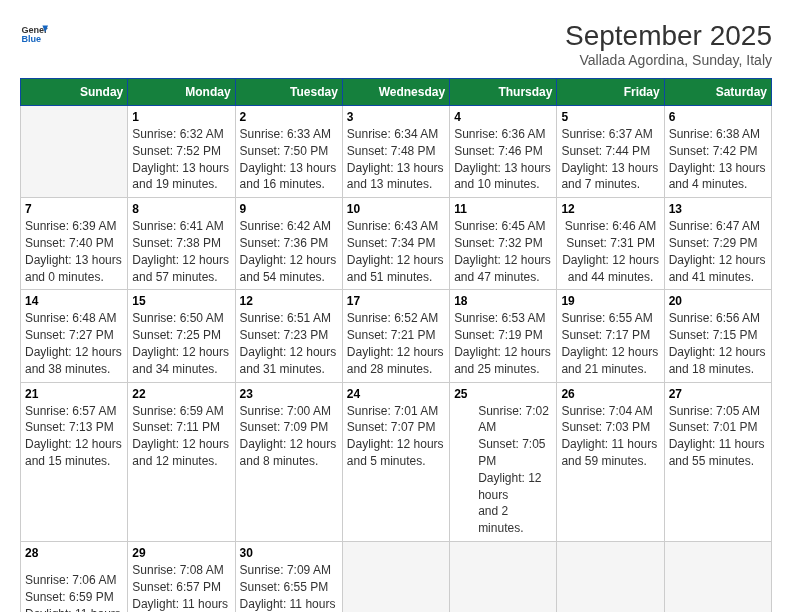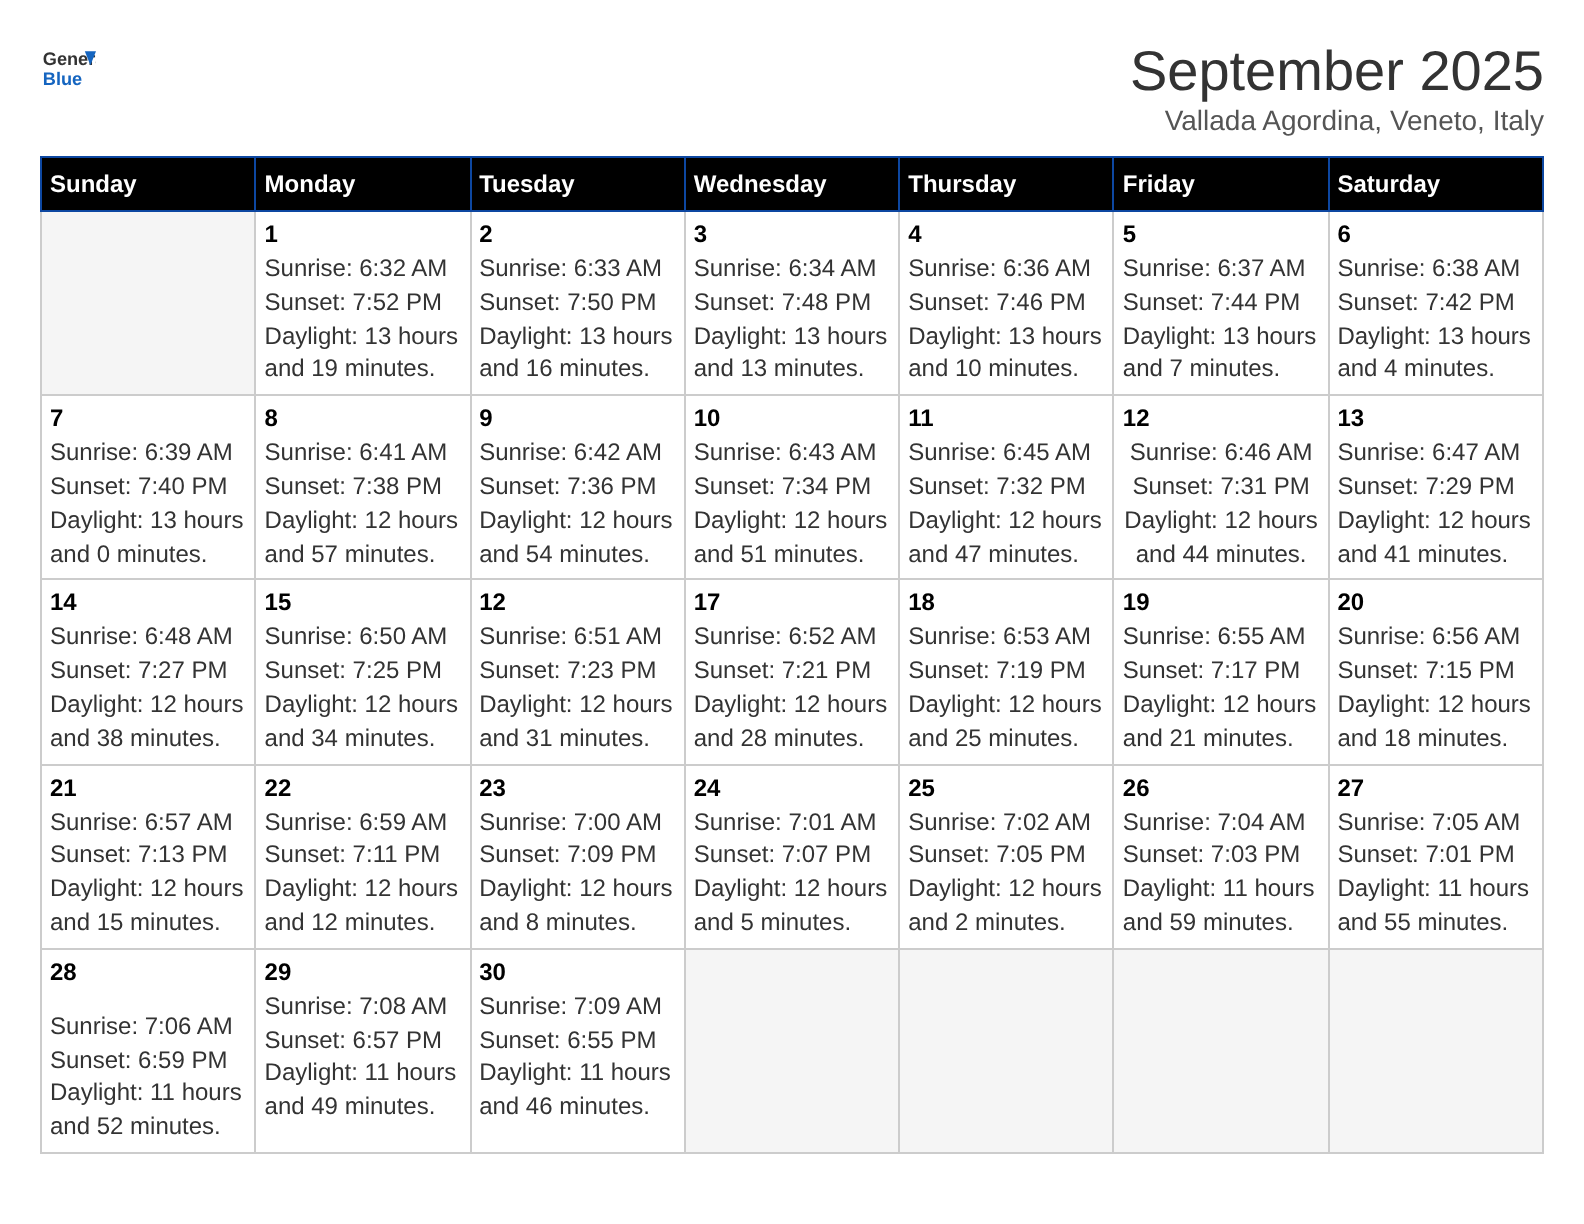--- a/index.html
+++ b/index.html
@@ -36,24 +36,24 @@
     .location {
       font-size: 14px;
       color: #555;
     }
     table {
       width: 100%;
       border-collapse: collapse;
       font-size: 11px;
     }
     thead tr th {
-      background-color: #000000;
+      background-color: #15803d;
       color: #fff;
       padding: 6px 4px;
-      text-align: left;
+      text-align: right;
       font-size: 12px;
       font-weight: bold;
       border: 1px solid #0d47a1;
     }
     tbody tr td {
       border: 1px solid #ccc;
       vertical-align: top;
       padding: 4px;
       width: calc(100% / 7);
       min-height: 80px;
@@ -86,21 +86,21 @@
 <div class="header">
   <div class="logo">
     <svg class="logo-icon" viewBox="0 0 40 40" xmlns="http://www.w3.org/2000/svg">
       <text x="2" y="18" font-size="13" font-weight="bold" fill="#333">General</text>
       <text x="2" y="32" font-size="13" font-weight="bold" fill="#1565c0">Blue</text>
       <polygon points="32,8 40,8 36,18" fill="#1565c0"></polygon>
     </svg>
   </div>
   <div class="title-block">
     <div class="month-title">September 2025</div>
-    <div class="location">Vallada Agordina, Veneto, Italy</div>
+    <div class="location">Vallada Agordina, Sunday, Italy</div>
   </div>
 </div>
 
 <table>
   <thead>
     <tr id="header-row">
         <th>Sunday</th>
         <th>Monday</th>
         <th>Tuesday</th>
         <th>Wednesday</th>
@@ -281,21 +281,21 @@
         </td>
         <td>
           <span class="day-number">24</span>
           <div class="day-detail" style="white-space: pre-line;">Sunrise: 7:01 AM
 Sunset: 7:07 PM
 Daylight: 12 hours
 and 5 minutes.</div>
         </td>
         <td>
           <span class="day-number">25</span>
-          <div class="day-detail" style="white-space: pre-line;">Sunrise: 7:02 AM
+          <div class="day-detail" style="white-space: pre-line; margin-left: 24px;">Sunrise: 7:02 AM
 Sunset: 7:05 PM
 Daylight: 12 hours
 and 2 minutes.</div>
         </td>
         <td>
           <span class="day-number">26</span>
           <div class="day-detail" style="white-space: pre-line;">Sunrise: 7:04 AM
 Sunset: 7:03 PM
 Daylight: 11 hours
 and 59 minutes.</div>

